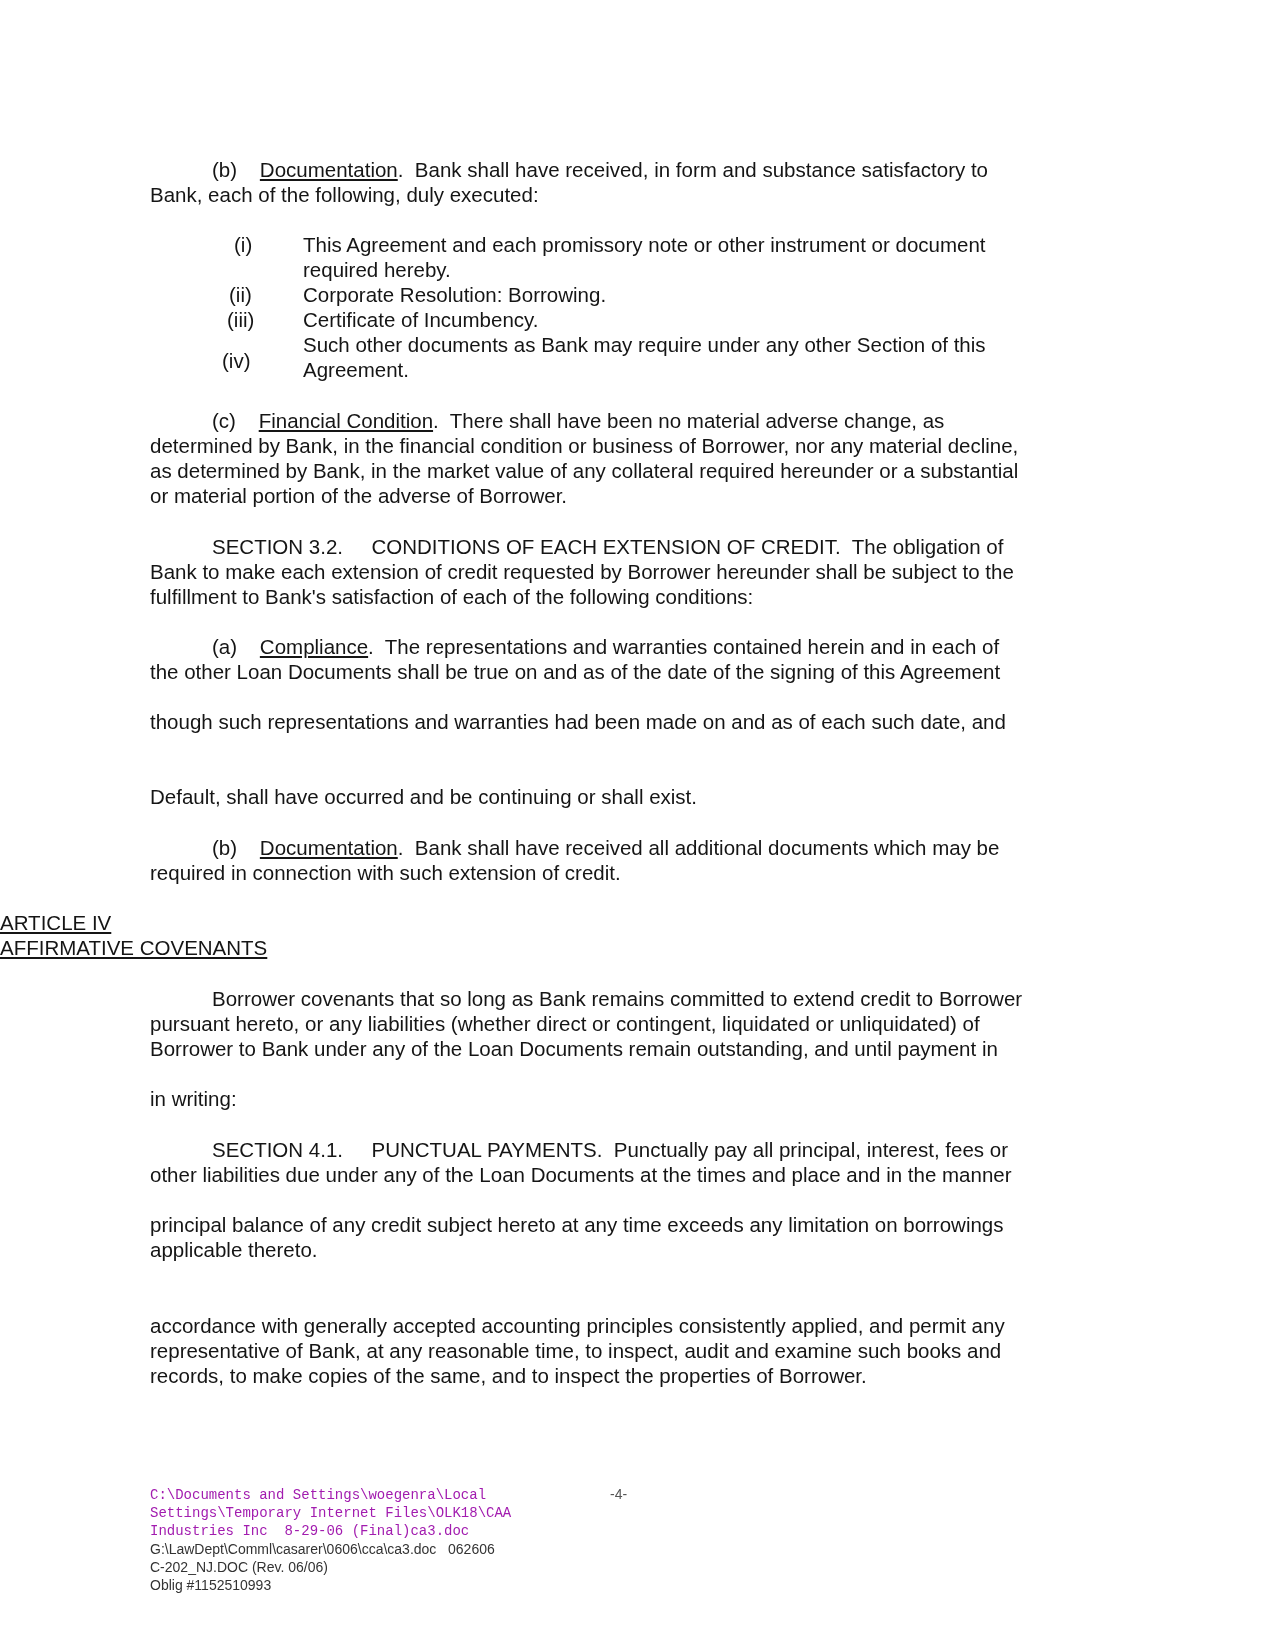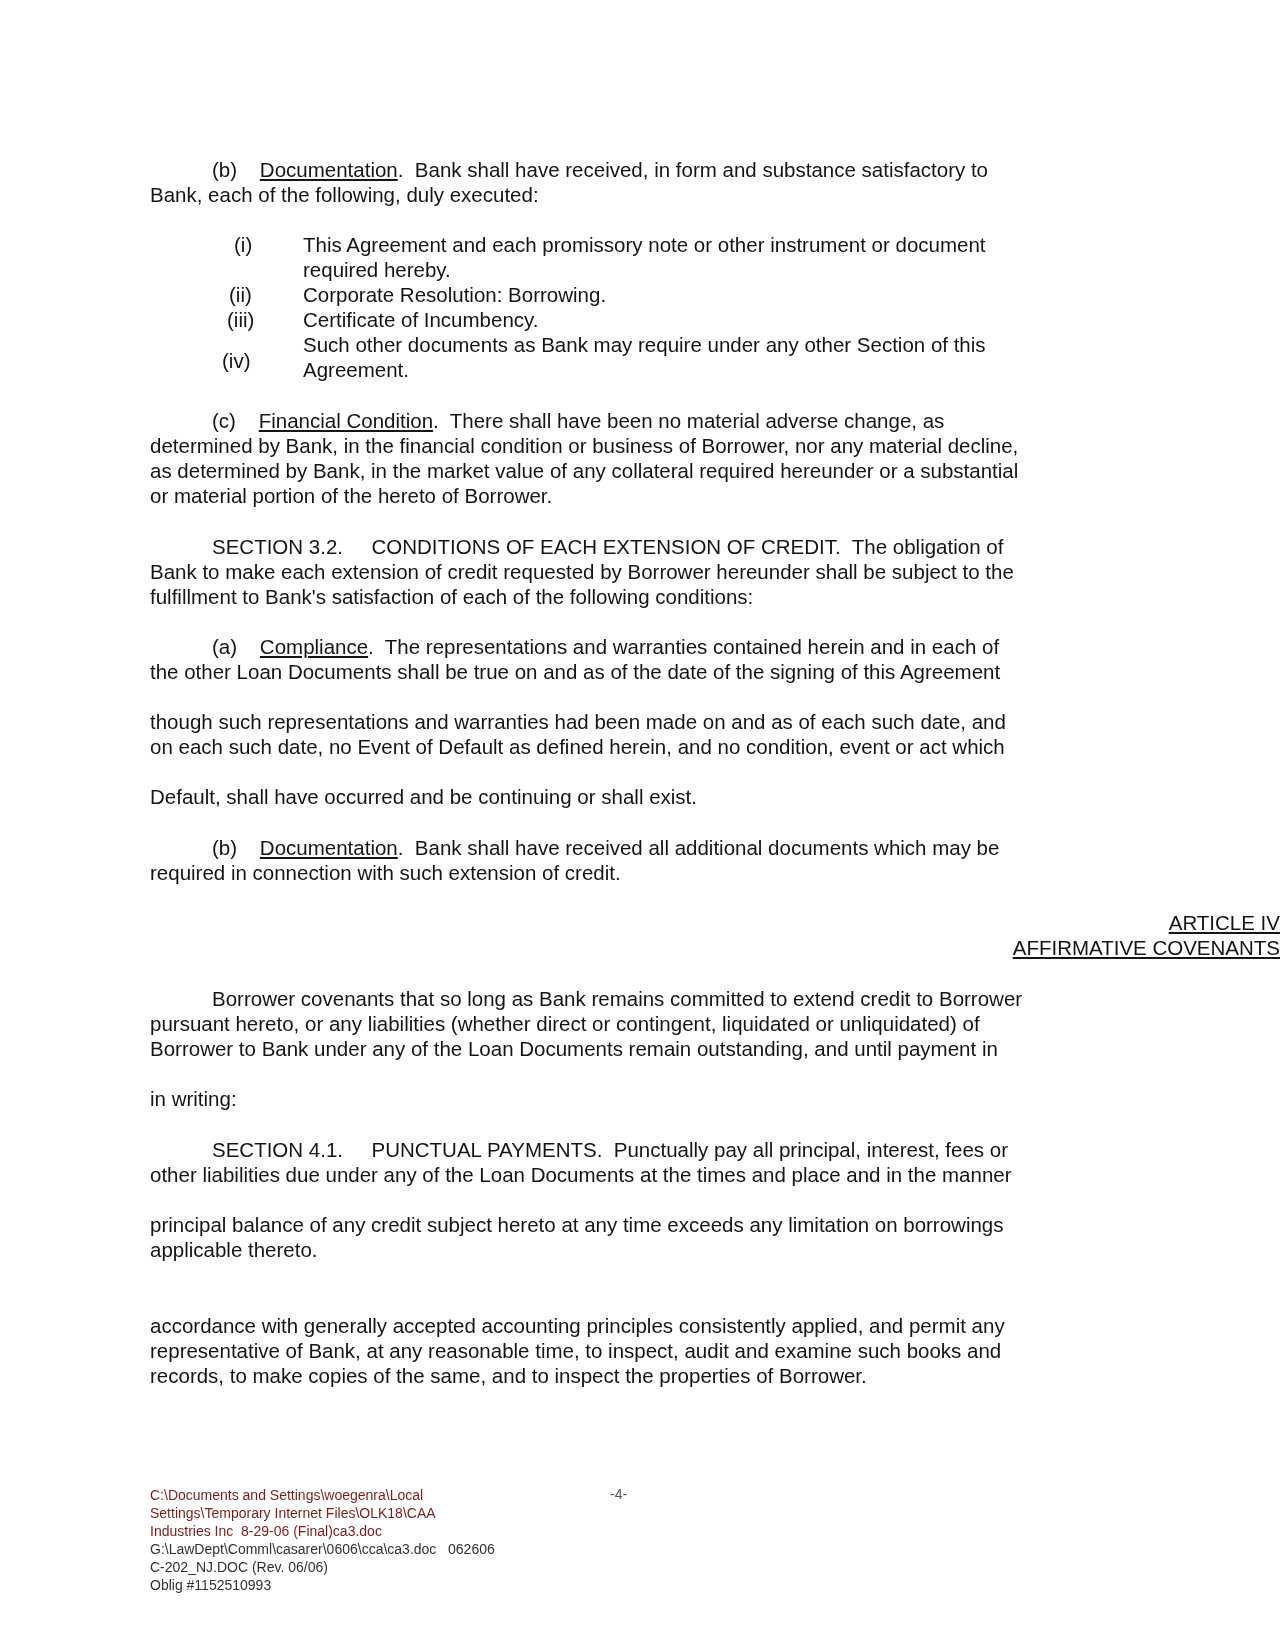--- a/index.html
+++ b/index.html
@@ -3,23 +3,23 @@
 <meta charset="utf-8">
 <style>
   html, body { margin: 0; padding: 0; background: #ffffff; }
   body { width: 1280px; height: 1650px; position: relative; overflow: hidden; }
   .page { position: absolute; left: 0; top: 0; width: 1280px; height: 1650px; background: #fff; color: #111; font-family: "Liberation Sans", sans-serif; }
   .line { position: absolute; left: 150px; font-size: 20.5px; line-height: 25px; white-space: pre; color: #151515; }
   .ind { left: 212px; }
   .u { text-decoration: underline; text-underline-offset: 2px; }
   .li-num { position: absolute; font-size: 20.5px; line-height: 25px; color: #151515; }
   .li-text { position: absolute; left: 303px; font-size: 20.5px; line-height: 25px; color: #151515; white-space: pre; }
-  .center { position: absolute; left: 0; width: 1280px; text-align: right; font-size: 20.5px; line-height: 25px; color: #151515; }
+  .center { position: absolute; left: 0; width: 1280px; text-align: left; font-size: 20.5px; line-height: 25px; color: #151515; }
   .foot { position: absolute; left: 150px; font-size: 14px; line-height: 18px; color: #333; white-space: pre; }
-  .foot.light { color: #7f1d1d; }
+  .foot.light { color: #a21caf; font-family: Liberation Mono, monospace; }
   .pgnum { position: absolute; left: 610px; top: 1486px; font-size: 14px; color: #555; }
 </style>
 </head>
 <body>
 
 <div class="page">
 
   <div class="line ind" style="top:157px"><span>(b)</span>    <span class="u">Documentation</span><span>.  Bank shall have received, in form and substance satisfactory to</span></div>
   <div class="line" style="top:182px">Bank, each of the following, duly executed:</div>
 
@@ -35,30 +35,29 @@
     <span class="li-text" style="top:307px">Certificate of Incumbency.</span>
 
     <span class="li-num" style="left:222px; top:348px">(iv)</span>
     <span class="li-text" style="top:332px">Such other documents as Bank may require under any other Section of this</span>
     <span class="li-text" style="top:357px">Agreement.</span>
   </div>
 
   <div class="line ind" style="top:408px"><span>(c)</span>    <span class="u">Financial Condition</span><span>.  There shall have been no material adverse change, as</span></div>
   <div class="line" style="top:433px">determined by Bank, in the financial condition or business of Borrower, nor any material decline,</div>
   <div class="line" style="top:458px">as determined by Bank, in the market value of any collateral required hereunder or a substantial</div>
-  <div class="line" style="top:483px">or material portion of the hereto of Borrower.</div>
+  <div class="line" style="top:483px">or material portion of the adverse of Borrower.</div>
 
   <div class="line ind" style="top:534px">SECTION 3.2.     CONDITIONS OF EACH EXTENSION OF CREDIT.  The obligation of</div>
   <div class="line" style="top:559px">Bank to make each extension of credit requested by Borrower hereunder shall be subject to the</div>
   <div class="line" style="top:584px">fulfillment to Bank's satisfaction of each of the following conditions:</div>
 
   <div class="line ind" style="top:634px"><span>(a)</span>    <span class="u">Compliance</span><span>.  The representations and warranties contained herein and in each of</span></div>
   <div class="line" style="top:659px">the other Loan Documents shall be true on and as of the date of the signing of this Agreement</div>
   <div class="line" style="top:709px">though such representations and warranties had been made on and as of each such date, and</div>
-  <div class="line" style="top:734px">on each such date, no Event of Default as defined herein, and no condition, event or act which</div>
   <div class="line" style="top:784px">Default, shall have occurred and be continuing or shall exist.</div>
 
   <div class="line ind" style="top:835px"><span>(b)</span>    <span class="u">Documentation</span><span>.  Bank shall have received all additional documents which may be</span></div>
   <div class="line" style="top:860px">required in connection with such extension of credit.</div>
 
   <div class="center" style="top:910px"><span class="u">ARTICLE IV</span></div>
   <div class="center" style="top:935px"><span class="u">AFFIRMATIVE COVENANTS</span></div>
 
   <div class="line ind" style="top:986px">Borrower covenants that so long as Bank remains committed to extend credit to Borrower</div>
   <div class="line" style="top:1011px">pursuant hereto, or any liabilities (whether direct or contingent, liquidated or unliquidated) of</div>

